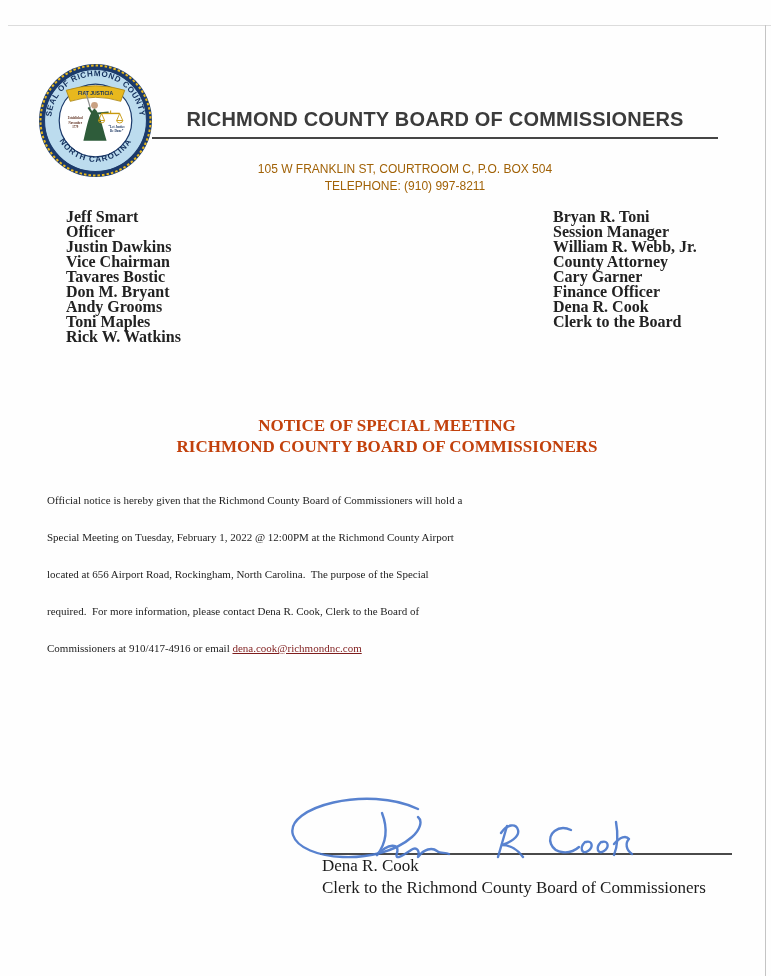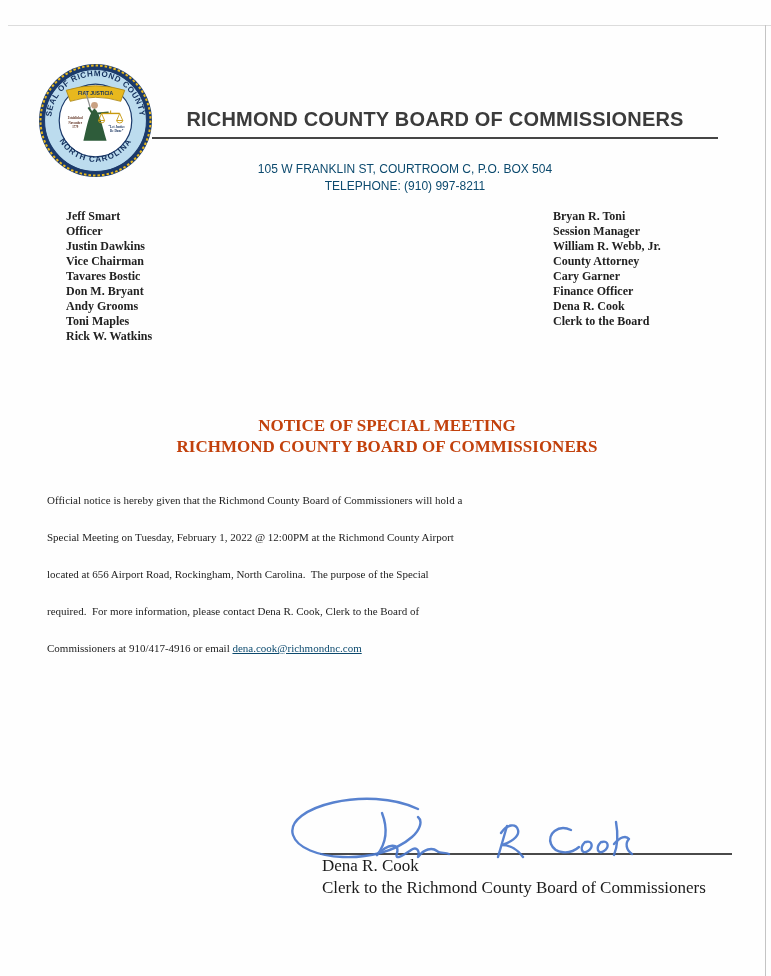--- a/index.html
+++ b/index.html
@@ -20,41 +20,41 @@
   .org-title{
     position:absolute;left:152px;top:106px;width:566px;
     font-family:"Liberation Sans","DejaVu Sans",sans-serif;
     font-weight:bold;font-size:20px;line-height:26px;color:#3b3b3b;
     text-align:center;letter-spacing:0.2px;
     border-bottom:2px solid #454545;padding-bottom:5px;
   }
   .address-block{
     position:absolute;left:230px;top:161px;width:350px;
     font-family:"Liberation Sans","DejaVu Sans",sans-serif;
-    font-size:12px;line-height:16.5px;color:#0c4a6e;text-align:center;
+    font-size:12px;line-height:16.5px;color:#a16207;text-align:center;
   }
   
   .officials{
     position:absolute;top:209px;
-    font-size:12px;font-weight:bold;line-height:15px;color:#222;
+    font-size:16px;font-weight:bold;line-height:15px;color:#222;
   }
   .officials.left{left:66px;}
   .officials.right{left:553px;}
 
   
   .notice-title{
     position:absolute;left:47px;top:415px;width:680px;
     text-align:center;font-weight:bold;font-size:17px;line-height:21px;color:#c2410c;
   }
   .notice-body{
     position:absolute;left:47px;top:482px;width:700px;
     font-size:11px;line-height:37px;color:#1c1c1c;
   }
   .body-line{white-space:pre;}
-  .email-link{color:#0c4a6e;text-decoration:underline;cursor:pointer;}
+  .email-link{color:#7f1d1d;text-decoration:underline;cursor:pointer;}
 
   
   .signature-svg{position:absolute;left:270px;top:793px;width:385px;height:82px;pointer-events:none;}
   .signature-rule{position:absolute;left:320px;top:853px;width:412px;height:2px;background:#4a4a4a;}
   .signature-block{
     position:absolute;left:322px;top:855px;
     font-size:17px;line-height:21.5px;color:#1c1c1c;
   }
 </style>
 </head>

